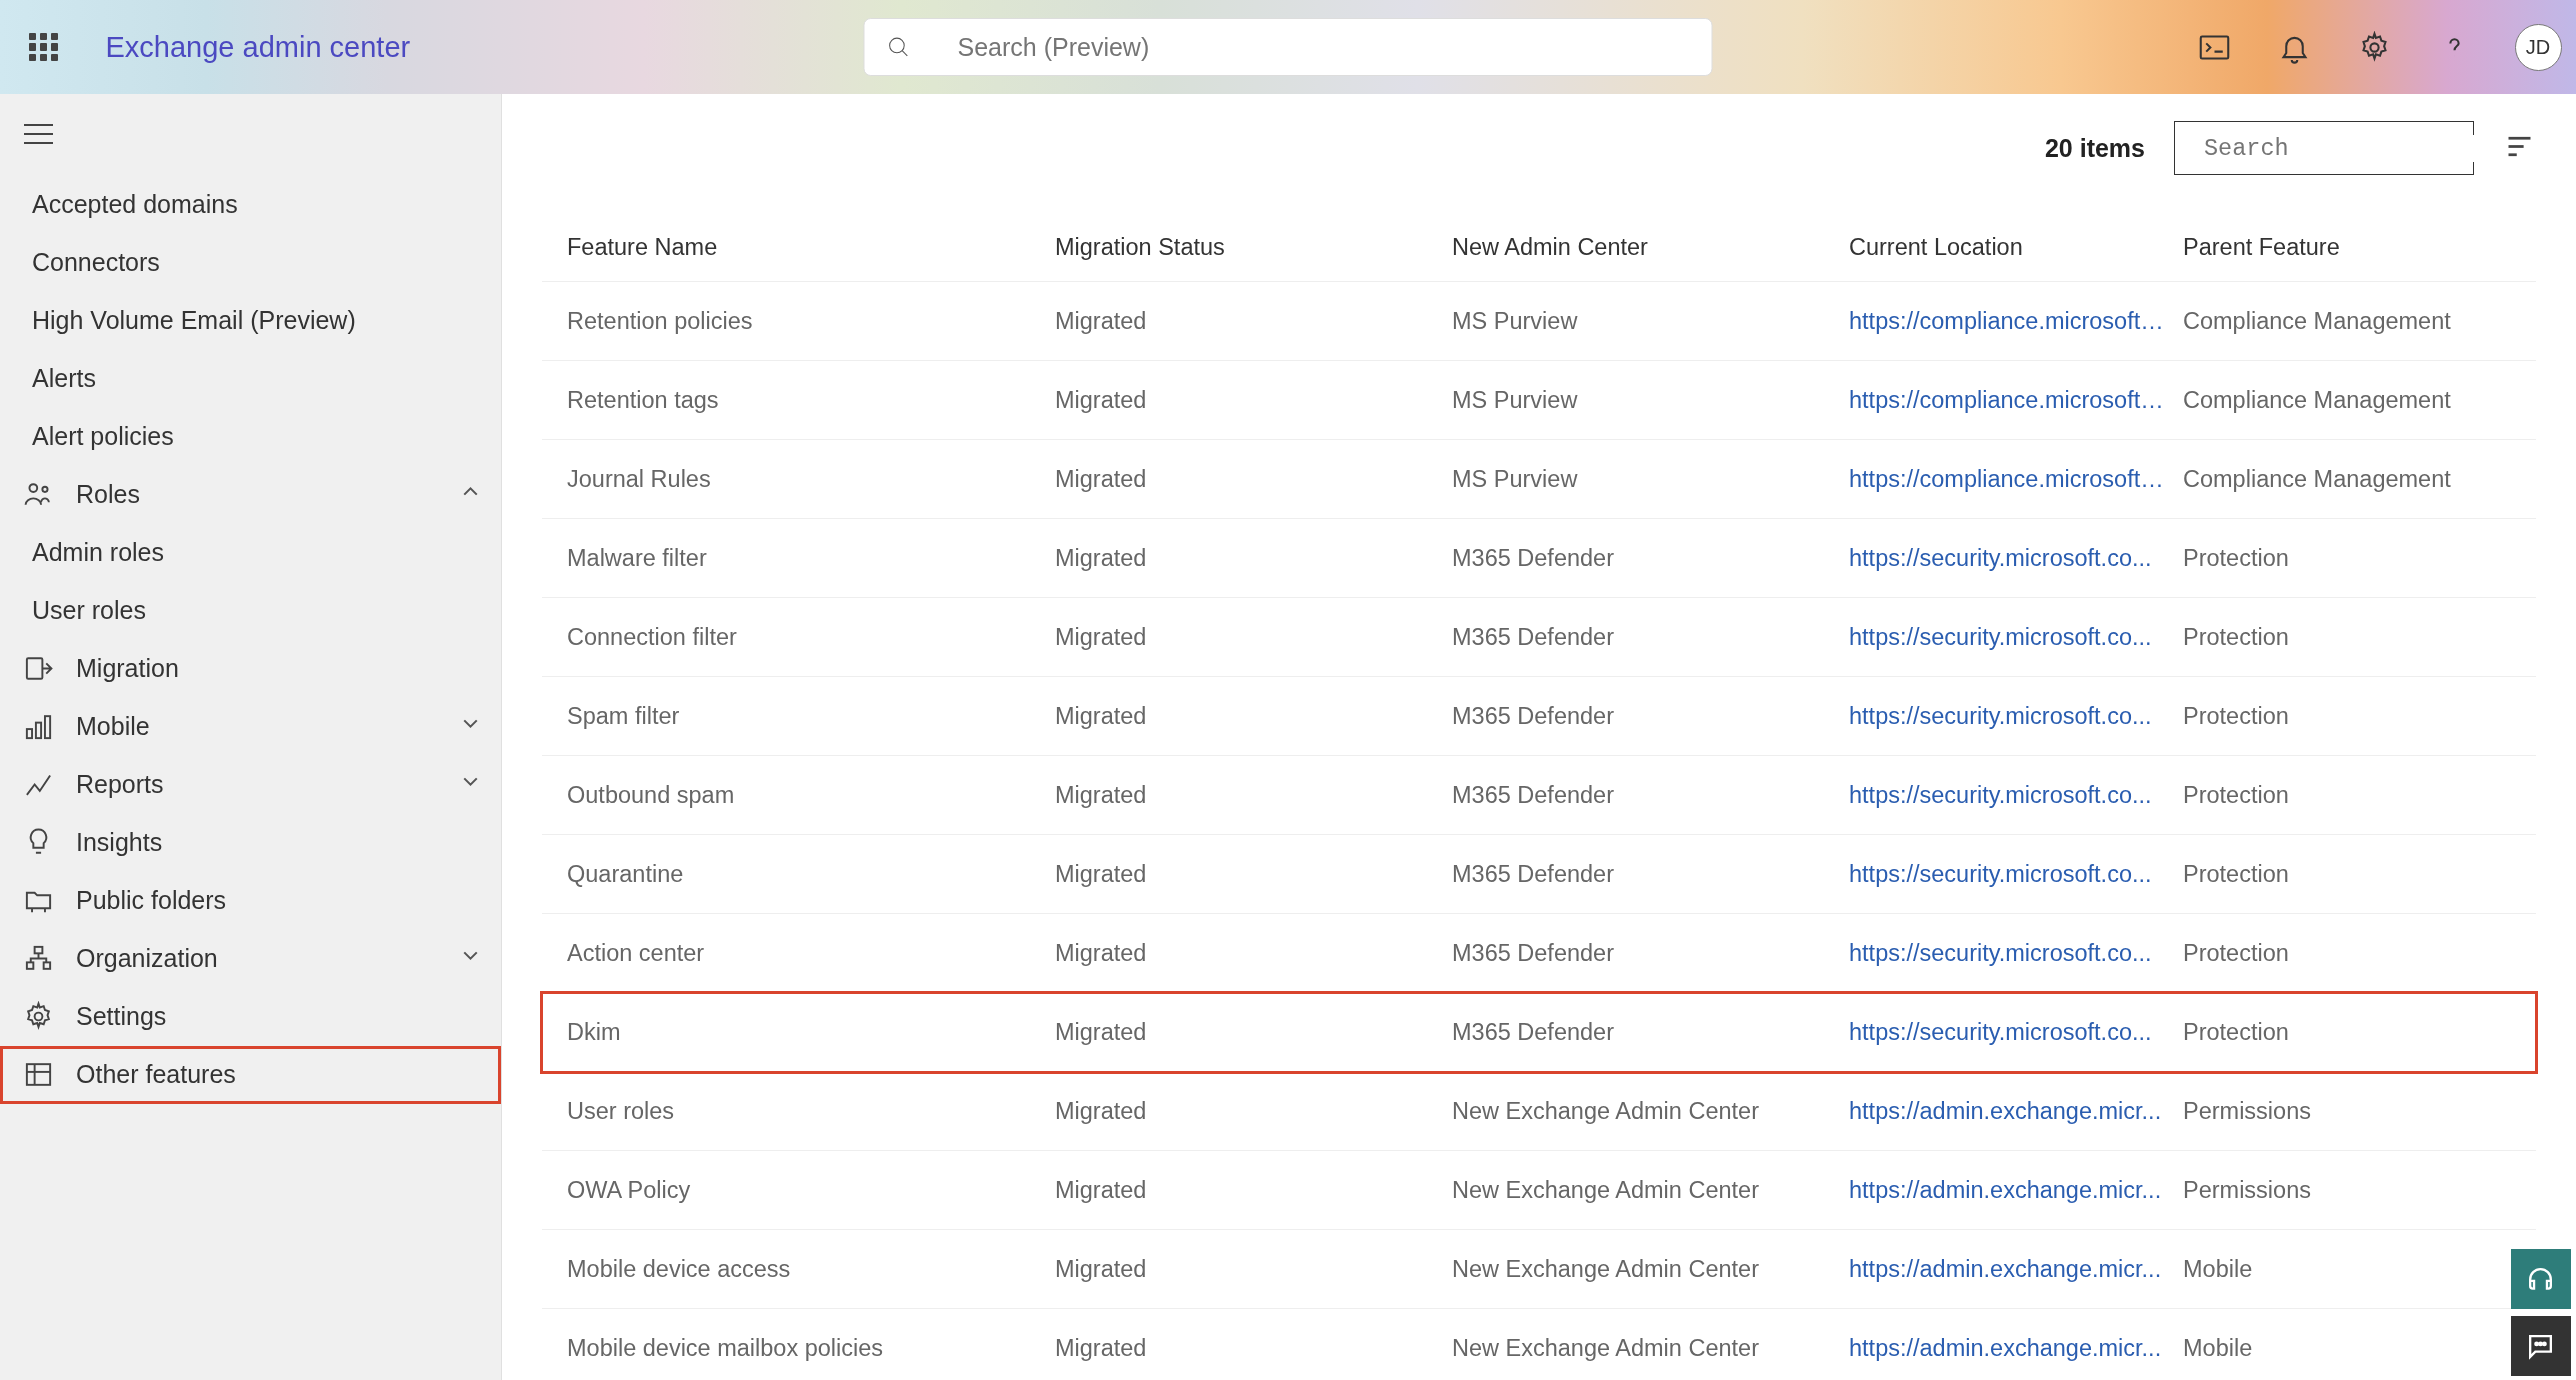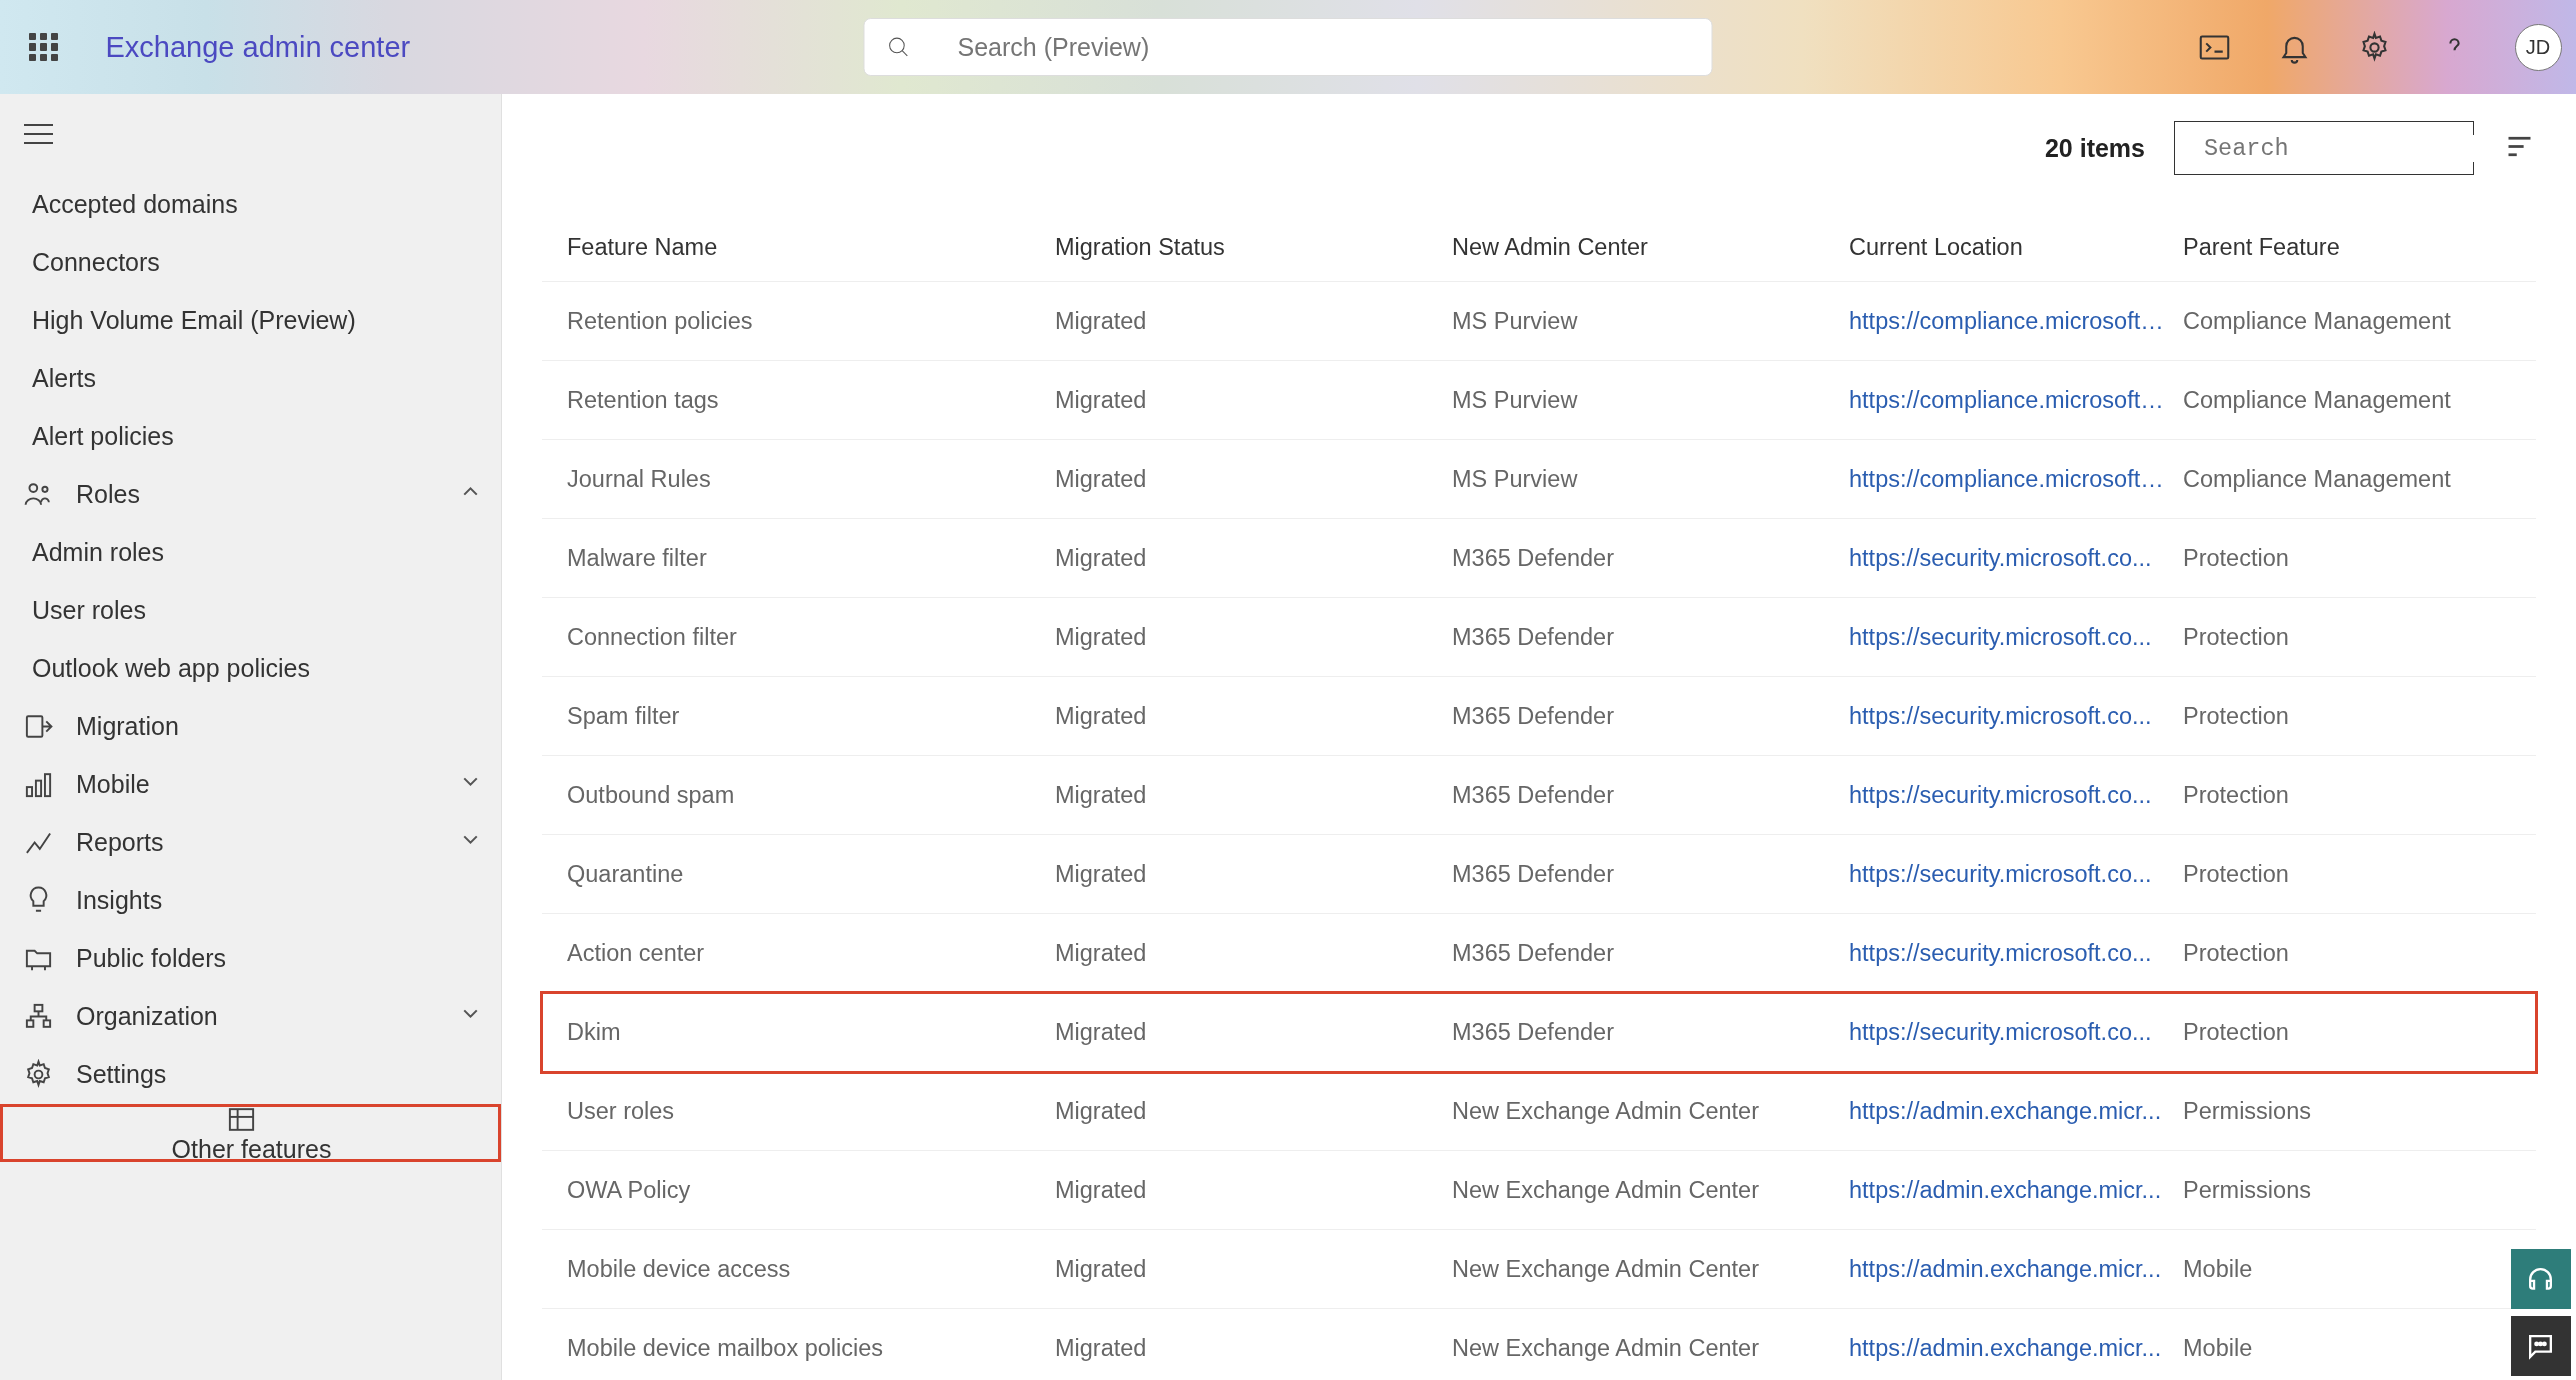--- a/index.html
+++ b/index.html
@@ -68,21 +68,21 @@
 .nav { margin-top: 16.3px; }
 .nav-item {
   display: flex; align-items: center; height: 58px; padding: 0 18px 0 20px;
   font-size: 25px; color: #333; cursor: pointer; position: relative;
 }
 .nav-item.sub { padding-left: 32px; }
 .nav-item .icon-slot { width: 36px; height: 36px; margin-right: 20px; display: flex; align-items: center; justify-content: center; }
 .nav-item .icon-slot svg { width: 31px; height: 31px; stroke: #444; fill: none; stroke-width: 1.5; }
 .nav-item .chev { margin-left: auto; }
 .nav-item .chev svg { width: 25px; height: 25px; stroke: #555; fill: none; stroke-width: 2; }
-.nav-item.highlight { outline: 3.6px solid #d9442d; outline-offset: -3.6px; background: #f0f0f0; flex-direction: column; }
+.nav-item.highlight { outline: 3.6px solid #d9442d; outline-offset: -3.6px; background: #f0f0f0; }
 
 .content {
   flex: 1; background: #fff; padding: 27px 40px 0 40px; position: relative;
   overflow: hidden;
 }
 .toolbar {
   display: flex; align-items: center; justify-content: flex-end; gap: 29px;
   height: 54px; margin-bottom: 38px;
 }
 .item-count { font-size: 25px; font-weight: 700; color: #222; }
@@ -214,23 +214,20 @@
           <span>Roles</span>
           <span class="chev"><svg viewBox="0 0 24 24">
               <polyline points="6 15 12 9 18 15"></polyline>
             </svg></span>
         </div>
         <div class="nav-item sub">
           <span>Admin roles</span>
         </div>
         <div class="nav-item sub">
           <span>User roles</span>
-        </div>
-        <div class="nav-item sub">
-          <span>Outlook web app policies</span>
         </div>
         <div class="nav-item">
           <span class="icon-slot">
             <svg viewBox="0 0 24 24">
               <rect x="3" y="4" width="12" height="16" rx="1"></rect>
               <path d="M18 8l4 4-4 4M22 12h-7"></path>
             </svg>
           </span>
           <span>Migration</span>
         </div>

